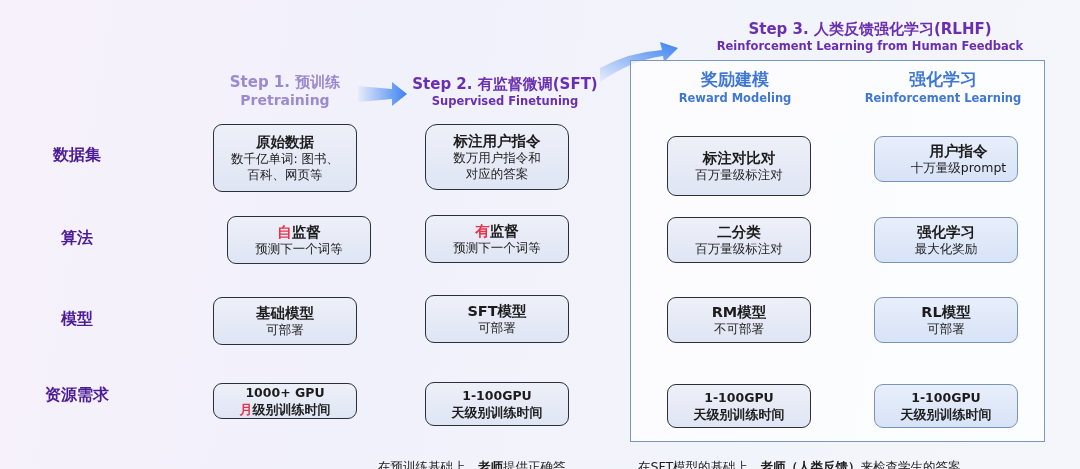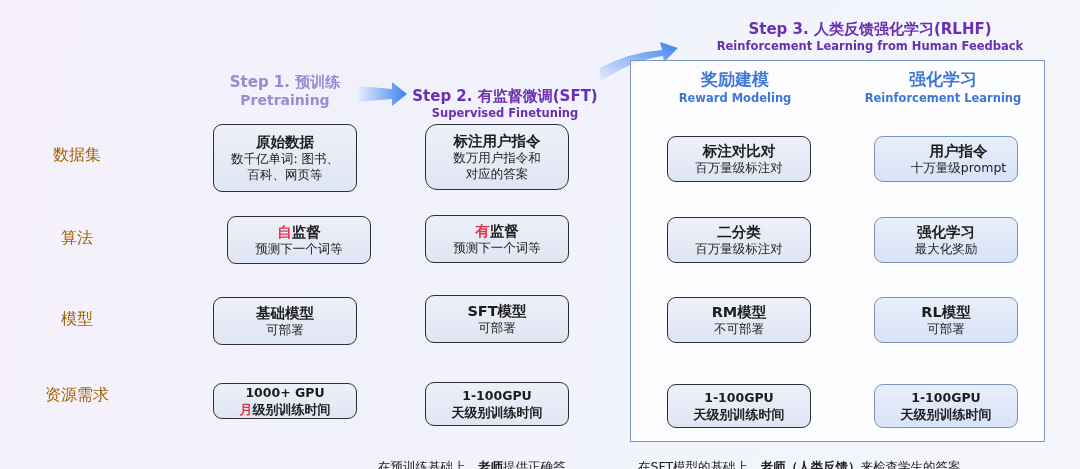--- a/index.html
+++ b/index.html
@@ -20,21 +20,21 @@
   .step1 .step-sub { font-size: 14px; }
   .step2 .step-title, .step2 .step-sub, .step3 .step-title, .step3 .step-sub { color: #6a2fb0; }
   .step3 .step-sub { font-size: 11.5px; }
   .step2 .step-sub { font-size: 11.5px; }
 
   .sub-head { text-align: center; }
   .sub-head .cn { color: #3f77d4; font-weight: bold; font-size: 17px; }
   .sub-head .en { color: #3f77d4; font-weight: bold; font-size: 11.5px; }
 
   
-  .row-label { color: #a16207; font-weight: normal; font-size: 16px; text-align: center; width: 120px; }
+  .row-label { color: #4c1d95; font-weight: bold; font-size: 16px; text-align: center; width: 120px; }
 
   
   .box {
     border: 1.6px solid #2b2f3a;
     border-radius: 9px;
     background: linear-gradient(180deg, #eef0f8 0%, #dfe5f4 100%);
     text-align: center;
     display: flex; flex-direction: column; justify-content: center; align-items: center;
     color: #1c1c1c;
     width: 144px;
@@ -70,21 +70,21 @@
     <defs>
       <linearGradient id="ag1" x1="0" x2="1" y1="0" y2="0">
         <stop offset="0" stop-color="#3b82f0" stop-opacity="0.05"></stop>
         <stop offset="1" stop-color="#3b82f0" stop-opacity="1"></stop>
       </linearGradient>
     </defs>
     <path d="M0,6 L34,9 L34,2 L49,14 L34,26 L34,19 L0,22 Z" fill="url(#ag1)"></path>
   </svg>
 </div>
 
-<div class="abs step-head step2" style="left:400px; top:75px; width:210px;margin-top:12px;">
+<div class="abs step-head step2" style="left:400px; top:75px; width:210px;">
   <div class="step-title">Step 2. 有监督微调(SFT)</div>
   <div class="step-sub">Supervised Finetuning</div>
 </div>
 
 <div class="abs arrow" style="left:600px; top:38px;">
   <svg width="80" height="50" viewBox="0 0 80 50">
     <defs>
       <linearGradient id="ag2" x1="0" x2="1" y1="1" y2="0">
         <stop offset="0" stop-color="#3b82f0" stop-opacity="0.05"></stop>
         <stop offset="1" stop-color="#3b82f0" stop-opacity="1"></stop>
@@ -144,21 +144,21 @@
 </div>
 <div class="abs box" style="left:425px; top:295px; height:48px;">
   <div class="t">SFT模型</div>
   <div class="d">可部署</div>
 </div>
 <div class="abs box" style="left:425px; top:382px; height:44px;">
   <div class="t small">1-100GPU</div>
   <div class="d bold">天级别训练时间</div>
 </div>
 
-<div class="abs box" style="left:667px; top:136px; height:46px;">
+<div class="abs box" style="left:667px; top:136px; height:60px;">
   <div class="t">标注对比对</div>
   <div class="d">百万量级标注对</div>
 </div>
 <div class="abs box" style="left:667px; top:217px; height:46px;">
   <div class="t">二分类</div>
   <div class="d">百万量级标注对</div>
 </div>
 <div class="abs box" style="left:667px; top:297px; height:46px;text-align:right;">
   <div class="t">RM模型</div>
   <div class="d">不可部署</div>

